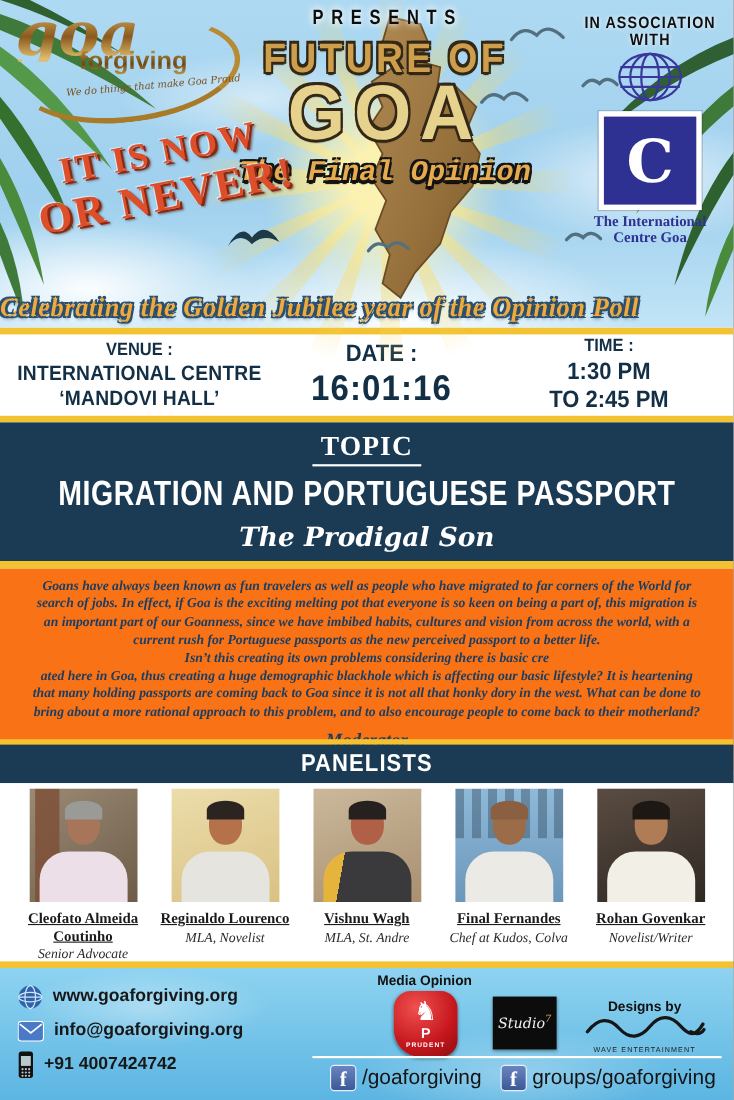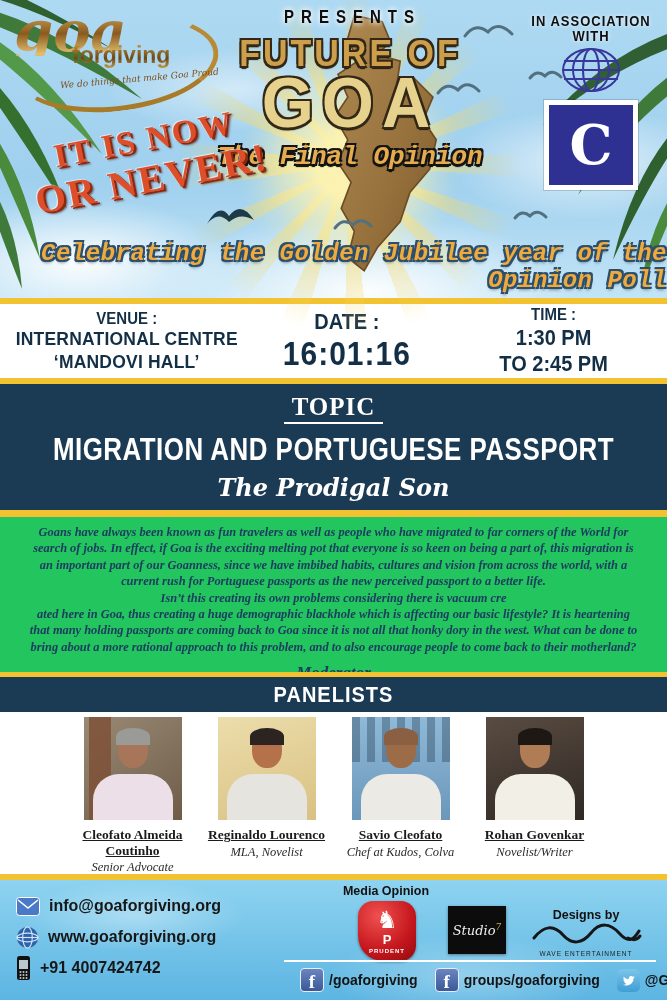--- a/index.html
+++ b/index.html
@@ -46,22 +46,22 @@
   .now-l1{font-size:33px;letter-spacing:2px;}
   .now-l2{font-size:39px;letter-spacing:2px;}
   .assoc{position:absolute;right:6px;top:13px;width:140px;text-align:center;z-index:6;}
   .assoc-line{font-size:13px;font-weight:800;letter-spacing:1px;color:#101010;transform:scaleY(1.15);
     text-shadow:0 0 4px rgba(255,255,255,.9);}
   .icg-globe{margin:4px auto 0;}
   .icg-box{width:84px;height:80px;margin:3px auto 0;background:#2e3192;border:5px solid #fff;
     box-shadow:0 0 0 1px rgba(0,0,0,.15);display:flex;align-items:center;justify-content:center;}
   .icg-c{font-family:"DejaVu Serif",serif;font-weight:700;font-size:54px;color:#fff;line-height:1;}
   .icg-name{font-family:"Liberation Serif",serif;font-weight:700;font-size:13.5px;color:#2e3192;line-height:1.1;margin-top:3px;}
-  .jubilee{position:absolute;left:0;right:0;bottom:4px;text-align:right;z-index:7;
-    font-family:Liberation Mono, monospace;font-style:italic;font-weight:700;font-size:24px;color:#f0a93c;letter-spacing:.5px;
+  .jubilee{position:absolute;left:0;right:0;bottom:4px;text-align:left;z-index:7;
+    font-family:Liberation Serif, serif;font-style:italic;font-weight:700;font-size:24px;color:#f0a93c;letter-spacing:.5px;
     text-shadow:-2px -2px 0 #2c4f6b,2px -2px 0 #2c4f6b,-2px 2px 0 #2c4f6b,2px 2px 0 #2c4f6b,0 3px 3px rgba(20,50,70,.5);}
 
   
   .venue{top:298px;height:86px;background:#fff;border-top:6px solid #f2c230;border-bottom:6px solid #f2c230;
     box-sizing:border-box;display:flex;align-items:center;color:#132f46;text-align:center;}
   .venue .col{line-height:1.2;transform:scaleY(1.08);}
   .v1{flex:0 0 38%;}.v2{flex:0 0 28%;}.v3{flex:0 0 34%;}
   .lbl-sm{font-size:15px;font-weight:800;}
   .lbl-md{font-size:17.5px;font-weight:800;letter-spacing:.2px;}
   .lbl-lg{font-size:20px;font-weight:800;}
@@ -71,21 +71,21 @@
   
   .topic{top:384px;height:126px;background:#1b3b55;color:#fff;text-align:center;}
   .topic-label{display:inline-block;margin-top:9px;font-family:"Liberation Serif",serif;font-weight:700;font-size:25px;
     letter-spacing:1px;border-bottom:2px solid #fff;padding:0 8px 1px;}
   .topic-title{font-size:27px;font-weight:800;letter-spacing:.5px;margin-top:10px;transform:scale(.96,1.18);}
   .topic-sub{font-family:"DejaVu Serif",serif;font-style:italic;font-weight:700;font-size:24px;margin-top:8px;}
   .gold-div{background:#f2c230;}
   .gd1{top:510px;height:7px;} .gd2{top:672px;height:5px;} .gd3{top:874px;height:6px;}
 
   
-  .desc{top:517px;height:183px;background:#22c55e;text-align:center;padding:7px 26px 0;box-sizing:border-box;
+  .desc{top:517px;height:183px;background:#f97316;text-align:center;padding:7px 26px 0;box-sizing:border-box;
     font-family:"Liberation Serif",serif;font-style:italic;font-weight:700;color:#1c3d60;}
   .desc p{margin:0;font-size:12.4px;line-height:1.32;}
   .mod-label{font-size:17px;margin-top:8px;}
   .mod-name{font-size:18.5px;margin-top:2px;}
 
   
   .pan-band{top:677px;height:35px;background:#1b3b55;display:flex;align-items:center;justify-content:center;}
   .pan-band span{color:#fff;font-size:20px;font-weight:800;letter-spacing:1px;transform:scaleY(1.1);}
   .panelists{top:712px;height:162px;background:#fff;display:flex;justify-content:center;gap:10px;padding:5px 16px 0;box-sizing:border-box;}
   .card{width:124px;text-align:center;}
@@ -129,21 +129,21 @@
   .studio{position:absolute;left:448px;top:26px;width:58px;height:48px;background:#0c0c0c;
     display:flex;align-items:center;justify-content:center;box-shadow:0 1px 3px rgba(0,0,0,.4);}
   .studio span{font-family:"DejaVu Serif",serif;font-style:italic;color:#efefef;font-size:13px;}
   .studio sup{color:#cfa64a;font-size:9px;}
   .wavewrap{position:absolute;left:522px;top:28px;width:128px;text-align:center;}
   .designsby{font-size:12.5px;font-weight:700;color:#111;}
   .wave-sub{font-size:6.5px;letter-spacing:1px;color:#222;margin-top:-2px;}
   .f-line{position:absolute;left:284px;top:80px;width:372px;height:2px;background:#fff;}
   .social{position:absolute;left:300px;top:88px;display:flex;gap:17px;align-items:center;}
   .soc{display:flex;align-items:center;gap:5px;}
-  .soc span{font-size:14px;font-weight:700;color:#141414;}
+  .soc span{font-size:19px;font-weight:400;color:#141414;}
   .fb{width:22px;height:22px;border-radius:4px;background:linear-gradient(180deg,#6a85c0,#3b5998);
     border:1px solid #e8eef8;display:flex;align-items:flex-end;justify-content:center;overflow:hidden;}
   .fb i{font-family:"Liberation Serif",serif;font-style:normal;font-weight:700;color:#fff;font-size:19px;line-height:.95;}
   .tw{width:23px;height:23px;border-radius:5px;background:linear-gradient(180deg,#7cc4ea,#3e9fd6);
     display:flex;align-items:center;justify-content:center;}
 </style>
 </head>
 <body>
 
 <div class="poster">
@@ -222,20 +222,24 @@
           <ellipse cx="30" cy="23" rx="18" ry="21"></ellipse>
           <ellipse cx="30" cy="23" rx="8" ry="21"></ellipse>
           <line x1="3" y1="14" x2="57" y2="14"></line>
           <line x1="2" y1="23" x2="58" y2="23"></line>
           <line x1="3" y1="32" x2="57" y2="32"></line>
         </g>
       </svg>
       <div class="icg-box">
         <div class="icg-c">C</div>
       </div>
+      <div class="icg-name">
+        <div>The International</div>
+        <div>Centre Goa</div>
+      </div>
     </div>
 
     <div class="jubilee">Celebrating the Golden Jubilee year of the Opinion Poll</div>
   </div>
 
   <div class="abs venue">
     <div class="col v1">
       <div class="lbl-sm">VENUE :</div>
       <div class="lbl-md">INTERNATIONAL CENTRE</div>
       <div class="lbl-md">‘MANDOVI HALL’</div>
@@ -253,21 +257,21 @@
 
   <div class="abs topic">
     <div class="topic-label">TOPIC</div>
     <div class="topic-title">MIGRATION AND PORTUGUESE PASSPORT</div>
     <div class="topic-sub">The Prodigal Son</div>
   </div>
   <div class="abs gold-div gd1"></div>
 
   <div class="abs desc">
     <p>Goans have always been known as fun travelers as well as people who have migrated to far corners of the World for search of jobs. In effect, if Goa is the exciting melting pot that everyone is so keen on being a part of, this migration is an important part of our Goanness, since we have imbibed habits, cultures and vision from across the world, with a current rush for Portuguese passports as the new perceived passport to a better life.</p>
-    <p>Isn’t this creating its own problems considering there is vacuum cre</p>
+    <p>Isn’t this creating its own problems considering there is basic cre</p>
     <p>ated here in Goa, thus creating a huge demographic blackhole which is affecting our basic lifestyle? It is heartening that many holding passports are coming back to Goa since it is not all that honky dory in the west. What can be done to bring about a more rational approach to this problem, and to also encourage people to come back to their motherland?</p>
     <div class="mod-label">Moderator</div>
     <div class="mod-name">Cleofato Almeida Coutinho - Senior Advocate</div>
   </div>
   <div class="abs gold-div gd2"></div>
 
   <div class="abs pan-band">
     <span>PANELISTS</span>
   </div>
   <div class="abs panelists">
@@ -283,59 +287,68 @@
     <div class="card">
       <div class="photo p2">
         <div class="hair"></div>
           <div class="head"></div>
           <div class="torso"></div>
       </div>
       <div class="pan-name">Reginaldo Lourenco</div>
       <div class="pan-role">MLA, Novelist</div>
     </div>
     <div class="card">
+      <div class="photo p3">
+        <div class="hair"></div>
+          <div class="head"></div>
+          <div class="torso"></div>
+      </div>
+      <div class="pan-name">Vishnu Wagh</div>
+      <div class="pan-role">MLA, St. Andre</div>
+    </div>
+    <div class="card">
       <div class="photo p4">
         <div class="hair"></div>
           <div class="head"></div>
           <div class="torso"></div>
       </div>
-      <div class="pan-name">Savio Cleofato</div>
+      <div class="pan-name">Final Fernandes</div>
       <div class="pan-role">Chef at Kudos, Colva</div>
     </div>
     <div class="card">
       <div class="photo p5">
         <div class="hair"></div>
           <div class="head"></div>
           <div class="torso"></div>
       </div>
       <div class="pan-name">Rohan Govenkar</div>
       <div class="pan-role">Novelist/Writer</div>
     </div>
   </div>
   <div class="abs gold-div gd3"></div>
 
   <div class="abs footer">
     <div class="contacts">
-      <div class="c-row">
-        <svg width="24" height="19" viewBox="0 0 24 19">
-          <rect x="0.5" y="0.5" width="23" height="18" rx="3" fill="#4a7ac7" stroke="#fff"></rect>
-          <path d="M2,3 L12,11 L22,3" fill="none" stroke="#fff" stroke-width="1.6"></path>
-        </svg>
-        <span>info@goaforgiving.org</span>
-      </div>
       <div class="c-row">
         <svg width="23" height="23" viewBox="0 0 24 24">
           <circle cx="12" cy="12" r="11" fill="#2f63a8"></circle>
           <g stroke="#cfe4ff" stroke-width="1.2" fill="none">
             <ellipse cx="12" cy="12" rx="11" ry="4.5"></ellipse>
             <ellipse cx="12" cy="12" rx="5" ry="11"></ellipse>
             <line x1="1" y1="12" x2="23" y2="12"></line>
           </g>
         </svg>
         <span>www.goaforgiving.org</span>
+      </div>
+      <div class="c-row">
+        <svg width="24" height="19" viewBox="0 0 24 19">
+          <rect x="0.5" y="0.5" width="23" height="18" rx="3" fill="#4a7ac7" stroke="#fff"></rect>
+          <path d="M2,3 L12,11 L22,3" fill="none" stroke="#fff" stroke-width="1.6"></path>
+        </svg>
+        <span>info@goaforgiving.org</span>
       </div>
       <div class="c-row phone">
         <svg width="15" height="26" viewBox="0 0 15 26">
           <rect x="1" y="1" width="13" height="24" rx="2.5" fill="#111"></rect>
           <rect x="3" y="5" width="9" height="9" fill="#b9c7cf"></rect>
           <g fill="#b9c7cf">
             <circle cx="4.5" cy="17" r="1"></circle>
               <circle cx="7.5" cy="17" r="1"></circle>
               <circle cx="10.5" cy="17" r="1"></circle>
             <circle cx="4.5" cy="20" r="1"></circle>

